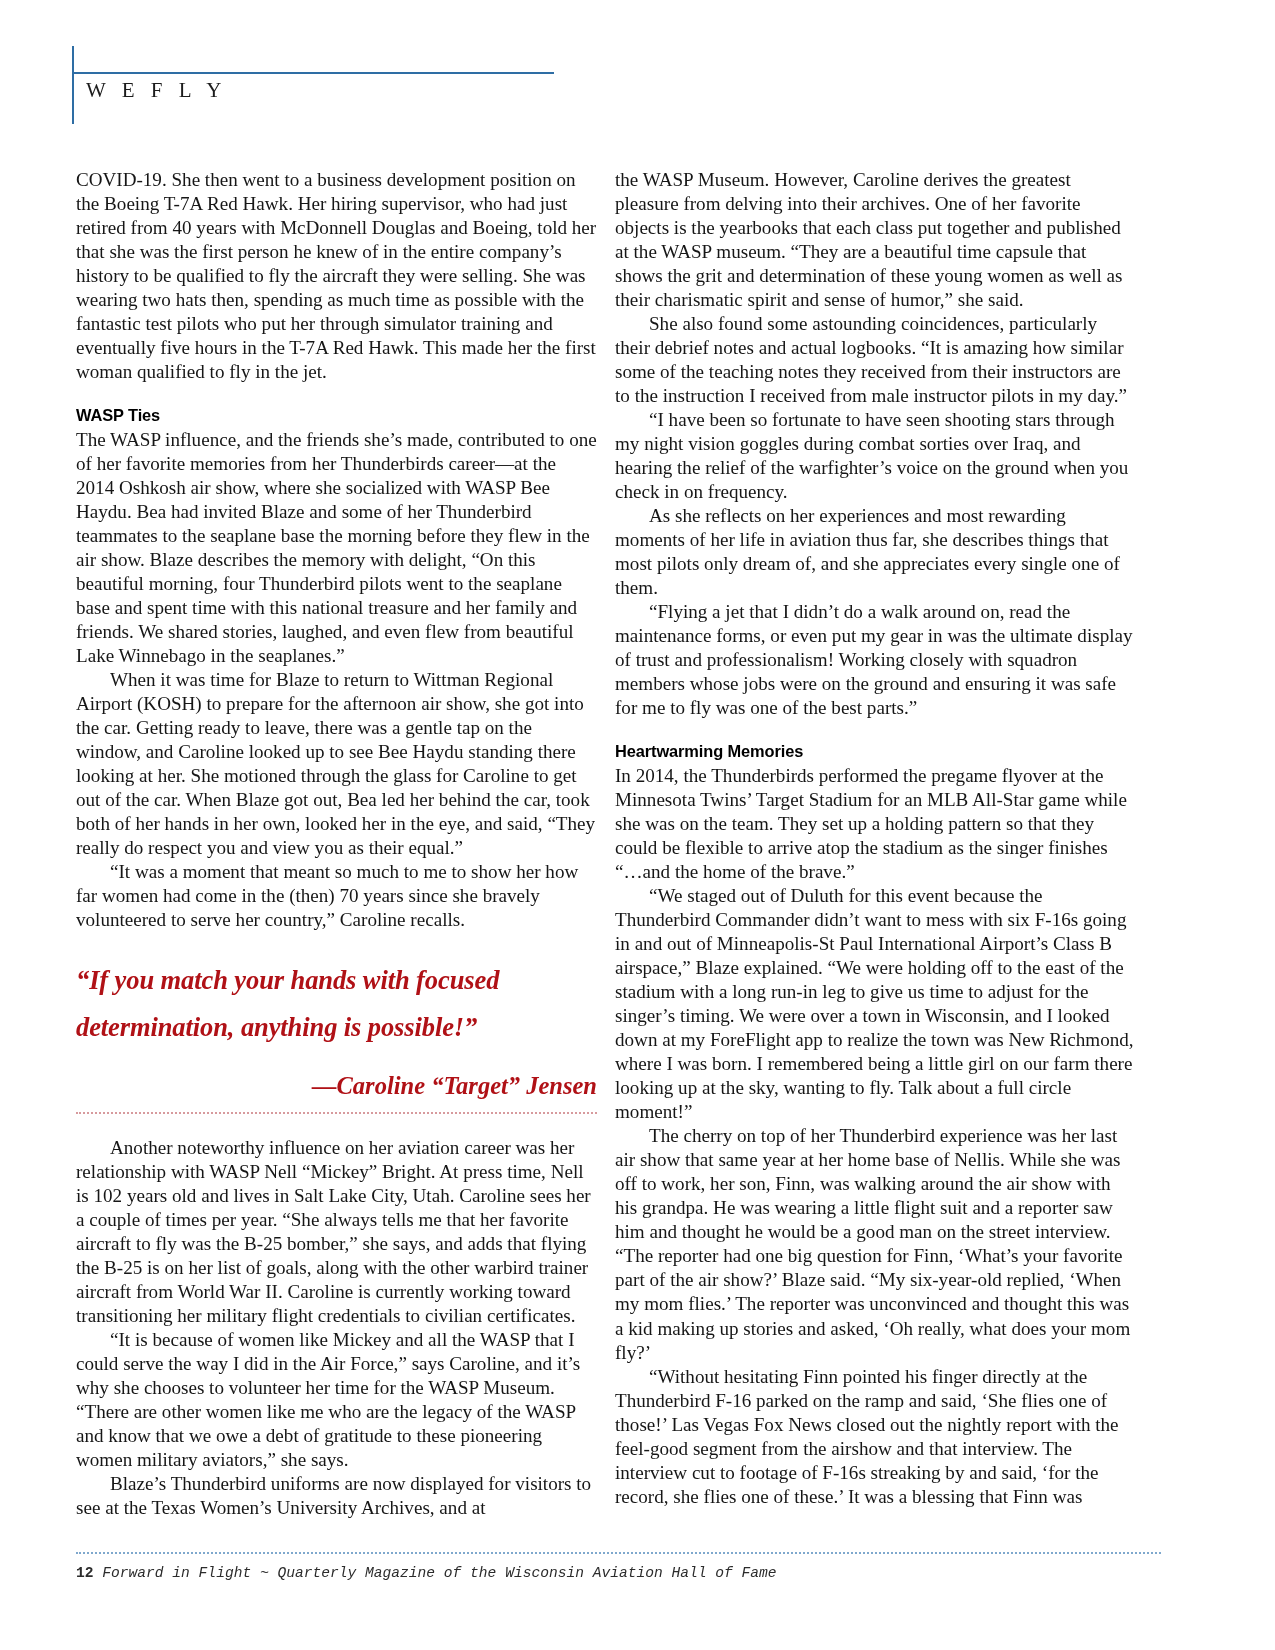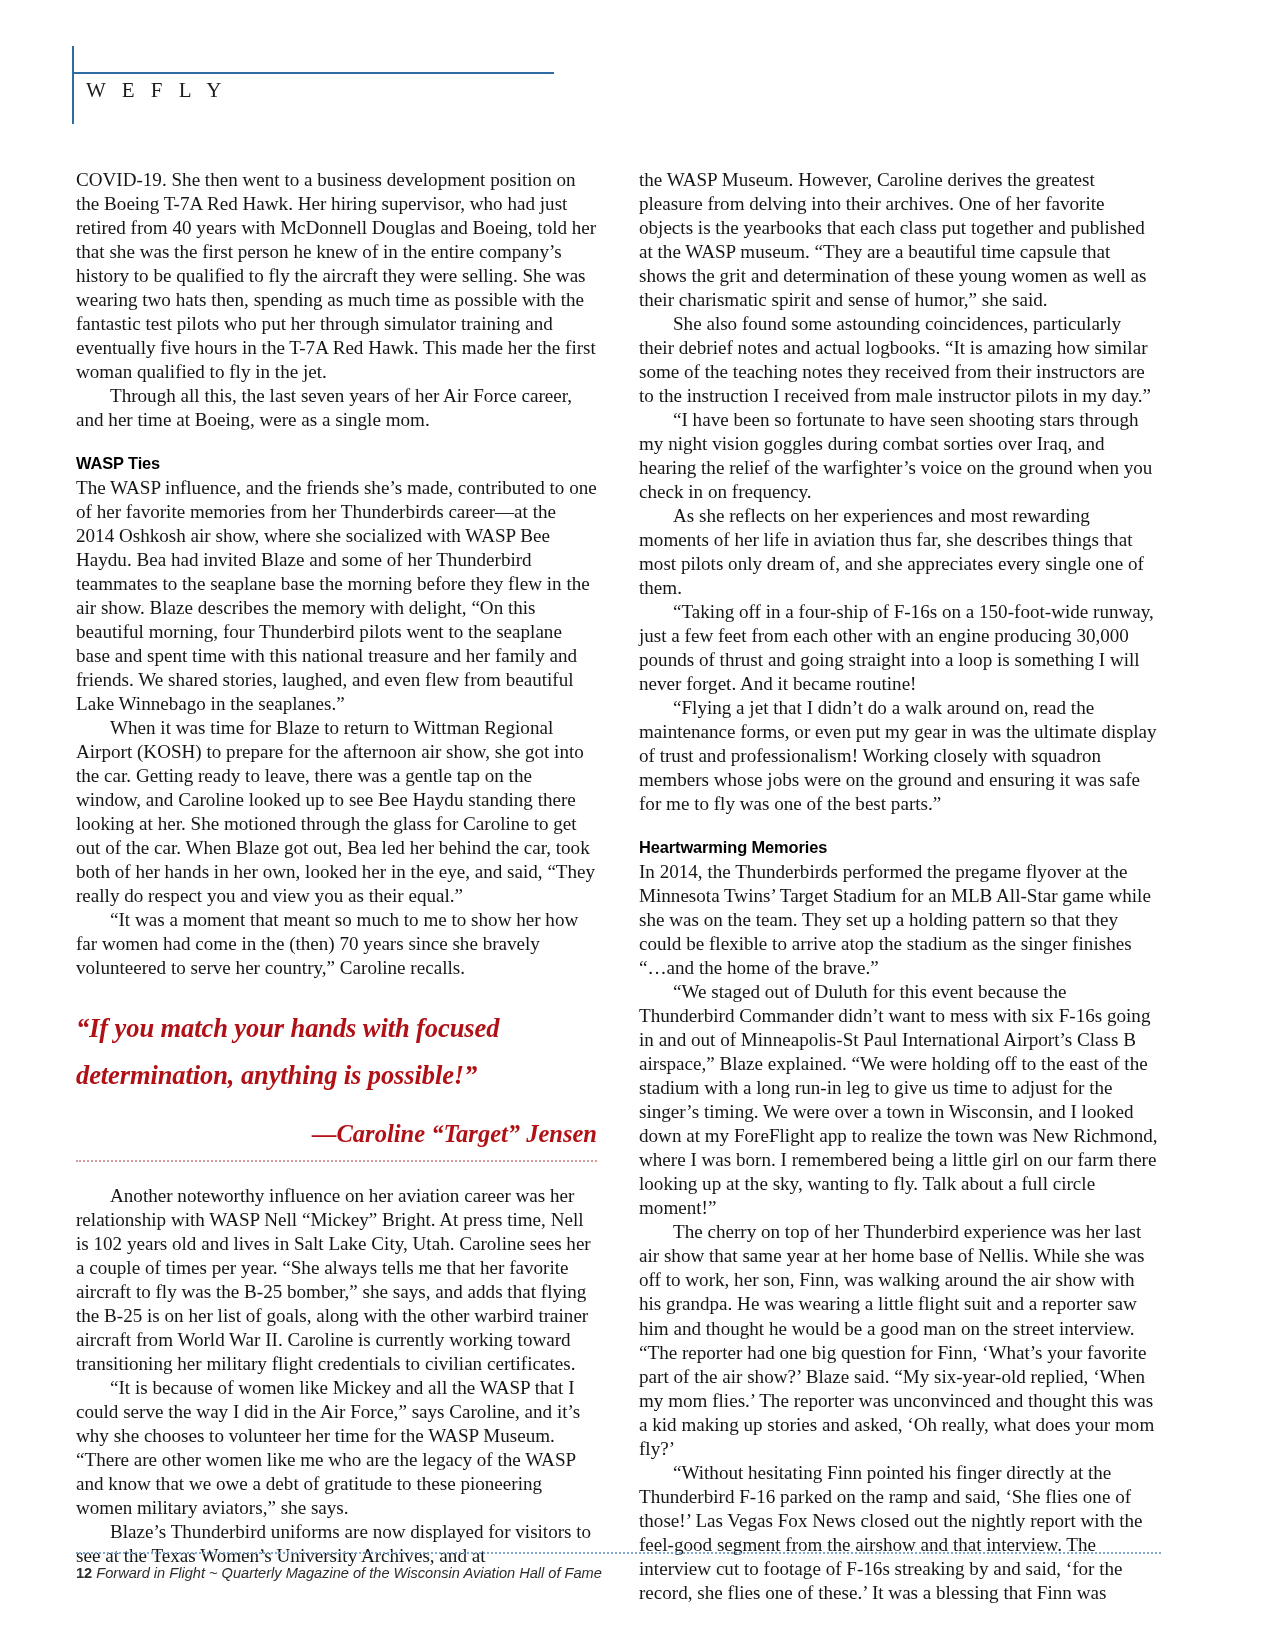--- a/index.html
+++ b/index.html
@@ -57,21 +57,21 @@
   }
 
   
   .columns {
     position: absolute;
     left: 76px;
     top: 168px;
     width: 1085px;
     height: 1300px;
     display: flex;
-    gap: 42px;
+    gap: 18px;
   }
   .col {
     width: 521px;
     position: relative;
   }
 
   p.body {
     margin: 0;
     font-size: 19.1px;
     line-height: 1.258;
@@ -130,21 +130,21 @@
     top: 1552px;
     width: 1085px;
   }
   .footer-rule {
     width: 100%;
     height: 0;
     border-top: 2px dotted #7fa8cd;
     margin-bottom: 11px;
   }
   .footer-text {
-    font-family: Liberation Sans, sans-serif;
+    font-family: Liberation Mono, monospace;
     font-size: 14.6px;
     font-style: italic;
     color: #2c2c2c;
     white-space: nowrap;
   }
   .footer-pageno {
     font-weight: bold;
     font-style: normal;
   }
 </style>
@@ -157,21 +157,20 @@
     <div class="masthead-tick"></div>
     <div class="masthead-rule"></div>
     <div class="masthead-title">W E   F L Y</div>
   </div>
 
   <div class="columns">
 
     <div class="col">
 
       <p class="body">COVID-19. She then went to a business development position on the Boeing T-7A Red Hawk. Her hiring supervisor, who had just retired from 40 years with McDonnell Douglas and Boeing, told her that she was the first person he knew of in the entire company’s history to be qualified to fly the aircraft they were selling. She was wearing two hats then, spending as much time as possible with the fantastic test pilots who put her through simulator training and eventually five hours in the T-7A Red Hawk. This made her the first woman qualified to fly in the jet.</p>
-      <p class="body indent">Through all this, the last seven years of her Air Force career, and her time at Boeing, were as a single mom.</p>
 
       <h3 class="subhead">WASP Ties</h3>
 
       <p class="body">The WASP influence, and the friends she’s made, contributed to one of her favorite memories from her Thunderbirds career—at the 2014 Oshkosh air show, where she socialized with WASP Bee Haydu. Bea had invited Blaze and some of her Thunderbird teammates to the seaplane base the morning before they flew in the air show. Blaze describes the memory with delight, “On this beautiful morning, four Thunderbird pilots went to the seaplane base and spent time with this national treasure and her family and friends. We shared stories, laughed, and even flew from beautiful Lake Winnebago in the seaplanes.”</p>
       <p class="body indent">When it was time for Blaze to return to Wittman Regional Airport (KOSH) to prepare for the afternoon air show, she got into the car. Getting ready to leave, there was a gentle tap on the window, and Caroline looked up to see Bee Haydu standing there looking at her. She motioned through the glass for Caroline to get out of the car. When Blaze got out, Bea led her behind the car, took both of her hands in her own, looked her in the eye, and said, “They really do respect you and view you as their equal.”</p>
       <p class="body indent">“It was a moment that meant so much to me to show her how far women had come in the (then) 70 years since she bravely volunteered to serve her country,” Caroline recalls.</p>
 
       <div class="pullquote">“If you match your hands with focused determination, anything is possible!”</div>
       <div class="pullquote-attrib">—Caroline “Target” Jensen</div>
       <div class="pq-divider"></div>
@@ -181,21 +180,20 @@
       <p class="body indent">Blaze’s Thunderbird uniforms are now displayed for visitors to see at the Texas Women’s University Archives, and at</p>
 
     </div>
 
     <div class="col">
 
       <p class="body">the WASP Museum. However, Caroline derives the greatest pleasure from delving into their archives. One of her favorite objects is the yearbooks that each class put together and published at the WASP museum. “They are a beautiful time capsule that shows the grit and determination of these young women as well as their charismatic spirit and sense of humor,” she said.</p>
       <p class="body indent">She also found some astounding coincidences, particularly their debrief notes and actual logbooks. “It is amazing how similar some of the teaching notes they received from their instructors are to the instruction I received from male instructor pilots in my day.”</p>
       <p class="body indent">“I have been so fortunate to have seen shooting stars through my night vision goggles during combat sorties over Iraq, and hearing the relief of the warfighter’s voice on the ground when you check in on frequency.</p>
       <p class="body indent">As she reflects on her experiences and most rewarding moments of her life in aviation thus far, she describes things that most pilots only dream of, and she appreciates every single one of them.</p>
-      <p class="body indent">“Taking off in a four-ship of F-16s on a 150-foot-wide runway, just a few feet from each other with an engine producing 30,000 pounds of thrust and going straight into a loop is something I will never forget. And it became routine!</p>
       <p class="body indent">“Flying a jet that I didn’t do a walk around on, read the maintenance forms, or even put my gear in was the ultimate display of trust and professionalism! Working closely with squadron members whose jobs were on the ground and ensuring it was safe for me to fly was one of the best parts.”</p>
 
       <h3 class="subhead">Heartwarming Memories</h3>
 
       <p class="body">In 2014, the Thunderbirds performed the pregame flyover at the Minnesota Twins’ Target Stadium for an MLB All-Star game while she was on the team. They set up a holding pattern so that they could be flexible to arrive atop the stadium as the singer finishes “…and the home of the brave.”</p>
       <p class="body indent">“We staged out of Duluth for this event because the Thunderbird Commander didn’t want to mess with six F-16s going in and out of Minneapolis-St Paul International Airport’s Class B airspace,” Blaze explained. “We were holding off to the east of the stadium with a long run-in leg to give us time to adjust for the singer’s timing. We were over a town in Wisconsin, and I looked down at my ForeFlight app to realize the town was New Richmond, where I was born. I remembered being a little girl on our farm there looking up at the sky, wanting to fly. Talk about a full circle moment!”</p>
       <p class="body indent">The cherry on top of her Thunderbird experience was her last air show that same year at her home base of Nellis. While she was off to work, her son, Finn, was walking around the air show with his grandpa. He was wearing a little flight suit and a reporter saw him and thought he would be a good man on the street interview. “The reporter had one big question for Finn, ‘What’s your favorite part of the air show?’ Blaze said. “My six-year-old replied, ‘When my mom flies.’ The reporter was unconvinced and thought this was a kid making up stories and asked, ‘Oh really, what does your mom fly?’</p>
       <p class="body indent">“Without hesitating Finn pointed his finger directly at the Thunderbird F-16 parked on the ramp and said, ‘She flies one of those!’ Las Vegas Fox News closed out the nightly report with the feel-good segment from the airshow and that interview. The interview cut to footage of F-16s streaking by and said, ‘for the record, she flies one of these.’ It was a blessing that Finn was</p>
 
     </div>

